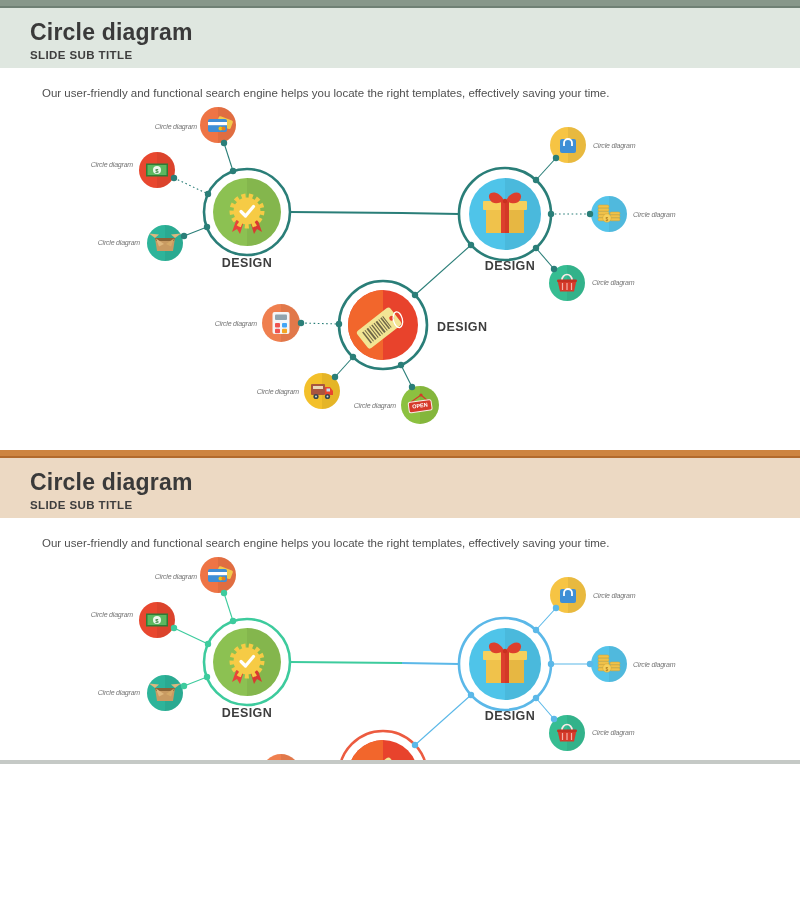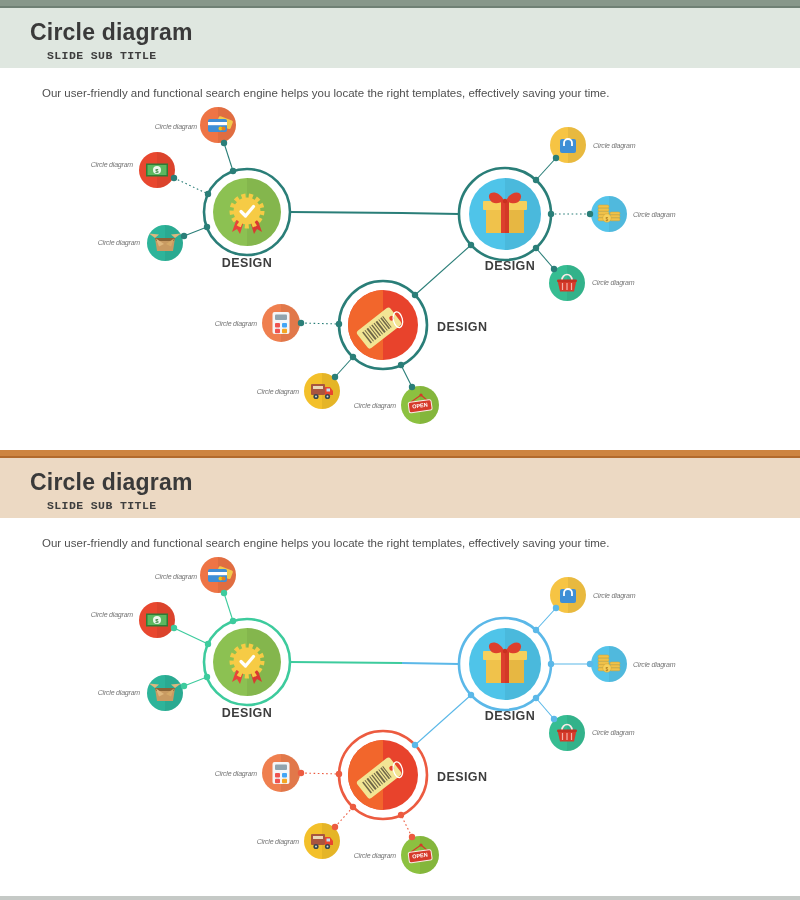--- a/index.html
+++ b/index.html
@@ -1,23 +1,23 @@
 <!DOCTYPE html>
 <html><head>
 <meta charset="utf-8">
 <style>
   html,body{margin:0;padding:0;background:#fff;font-family:"Liberation Sans",sans-serif;}
-  .canvas{position:relative;width:800px;height:900px;overflow:hidden;background:#4c1d95;box-shadow:inset 0 0 0 1px #d9d9d9;}
+  .canvas{position:relative;width:800px;height:764px;overflow:hidden;background:#4c1d95;box-shadow:inset 0 0 0 1px #d9d9d9;}
   .slide{position:absolute;left:0;width:800px;height:450px;background:#fff;}
   .slide.s0{top:0;} .slide.s1{top:450px;}
   .strip{height:6px;background:var(--strip);}
   .strip-edge{height:2px;background:var(--edge);}
   .band{height:60px;background:var(--band);padding-left:30px;box-sizing:border-box;}
   .title{margin:0;padding-top:11px;font-size:23px;font-weight:bold;color:#3a3a3a;letter-spacing:.2px;}
-  .subtitle{margin:3px 17px 0;font-size:11.5px;font-weight:bold;color:#3e3e3e;letter-spacing:.4px;font-family:Liberation Mono, monospace;}
+  .subtitle{margin:3px 0 0;font-size:11.5px;font-weight:bold;color:#3e3e3e;letter-spacing:.4px;}
   .desc{position:absolute;left:30px;top:75px;margin:12px;font-size:11.5px;color:#4f4f4f;}
   svg.diagram{position:absolute;left:0;top:95px;}
   svg text{font-family:"Liberation Sans",sans-serif;}
   .ln{fill:none;stroke-width:1.1;}
   .w2{stroke-width:1.8;}
   .gl{stroke:var(--gl);} .gr{stroke:var(--gr);} .gb{stroke:var(--gb);}
   .dgl{fill:var(--gl);} .dgr{fill:var(--gr);} .dgb{fill:var(--gb);}
   .ring{fill:#fff;stroke-width:2.6;}
   .design{font-size:12.5px;font-weight:bold;fill:#3d3d3d;letter-spacing:.4px;}
   .scrawl{font-size:7px;font-style:italic;fill:#757575;letter-spacing:-.2px;}

